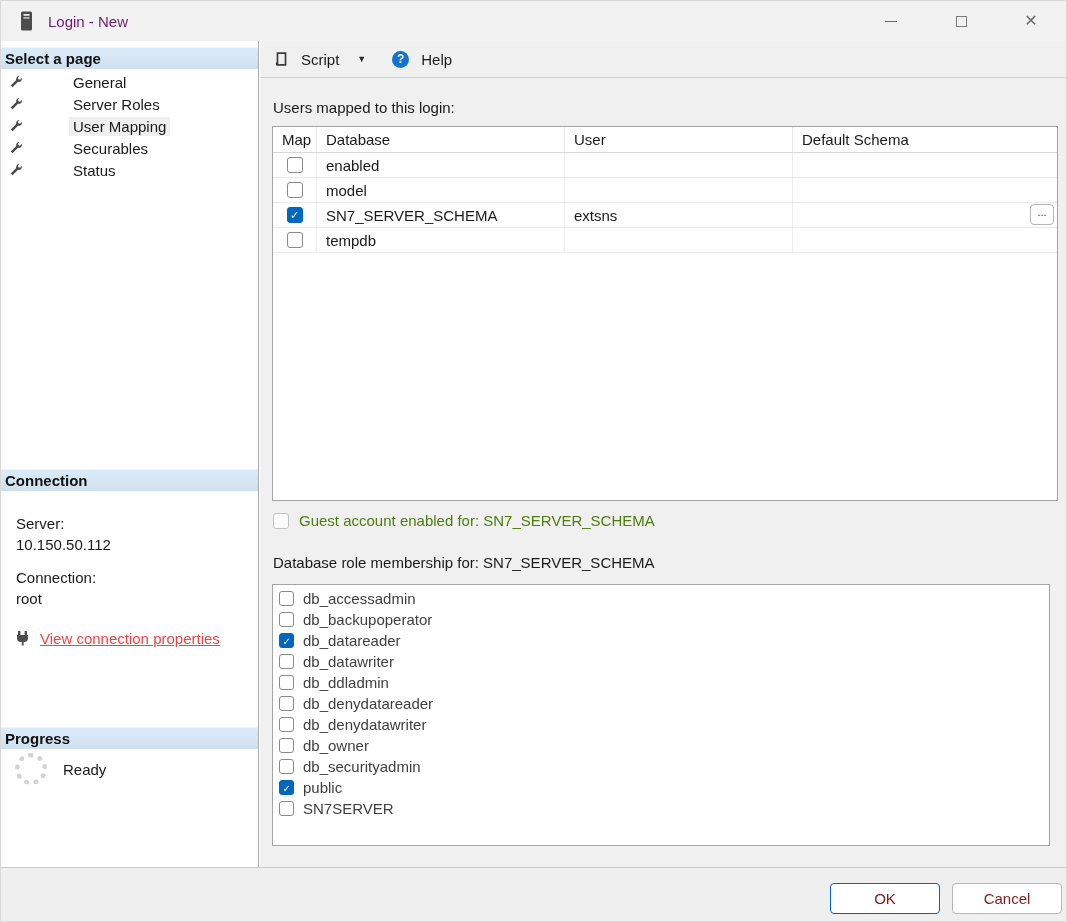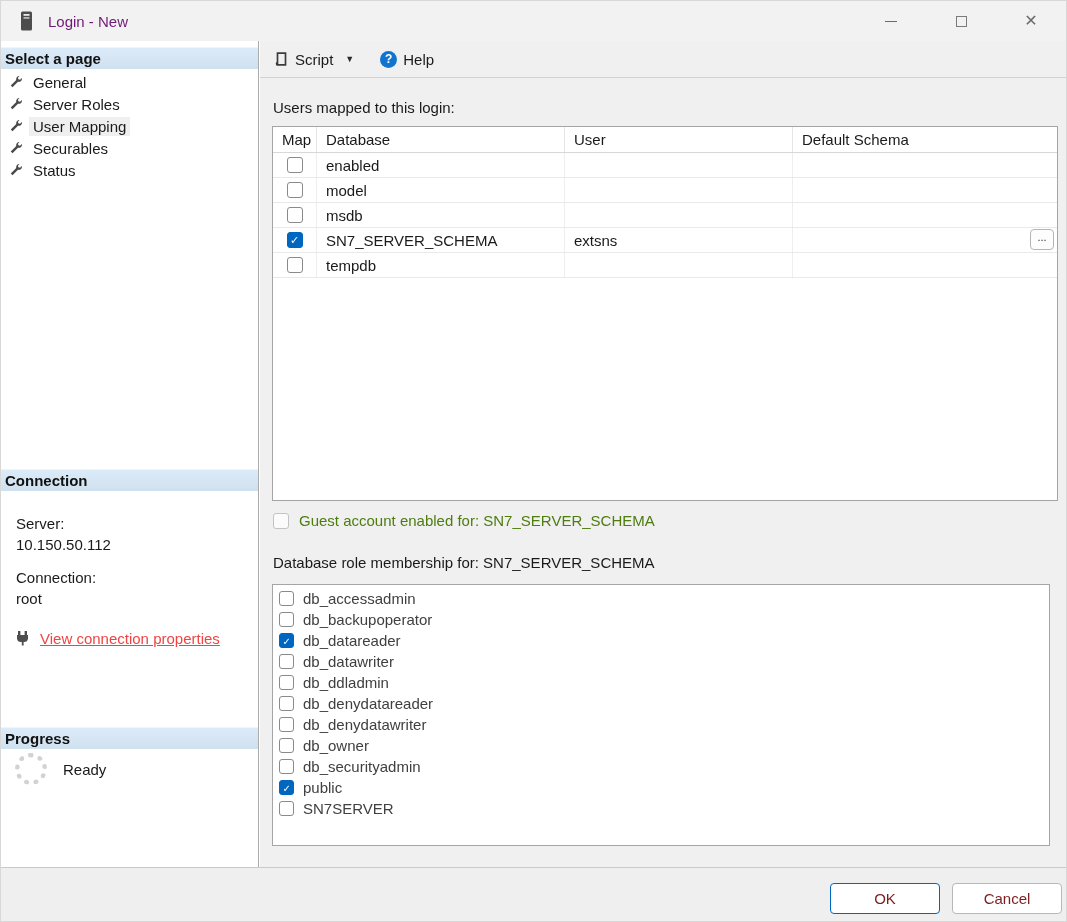--- a/index.html
+++ b/index.html
@@ -16,37 +16,37 @@
   .min-glyph{width:12px;height:0;border-top:1px solid #6b6b6b;display:inline-block;}
   .close-glyph{font-size:16px;line-height:1;}
 
   
   .sidebar{position:absolute;left:0;top:40px;width:258px;height:826px;background:#ffffff;border-right:1px solid #aaaaaa;}
   .side-header{height:22px;background:linear-gradient(#dcebf8,#cfe0ef);border-top:1px solid #eef5fb;display:flex;align-items:center;padding-left:4px;font-size:15px;font-weight:bold;color:#111;}
   .sh-select{position:absolute;left:0;top:6px;width:100%;}
   .sh-connection{position:absolute;left:0;top:428px;width:100%;}
   .sh-progress{position:absolute;left:0;top:686px;width:100%;}
   .page-items{position:absolute;left:0;top:30px;width:100%;}
-  .page-item{height:22px;display:flex;align-items:center;padding-left:6px;cursor:default;}
+  .page-item{height:22px;display:flex;align-items:center;padding-left:6px;cursor:default;gap:40px;}
   .page-item .icon{width:17px;display:flex;justify-content:center;}
   .page-label{margin-left:5px;font-size:15px;color:#1a1a1a;padding:1px 4px;}
   .page-item.selected .page-label{background:#efefef;}
   .conn-block{position:absolute;left:0;top:458px;width:100%;padding-left:15px;font-size:15px;color:#1a1a1a;}
   .conn-label{margin-top:16px;}
   .conn-value{margin-top:4px;}
   .conn-link-row{margin-top:22px;display:flex;align-items:center;margin-left:-2px;}
   .conn-link{margin-left:8px;color:#ef4444;text-decoration:underline;font-size:15px;cursor:pointer;}
   .progress-block{position:absolute;left:0;top:712px;width:100%;display:flex;align-items:center;}
   .spinner{margin-left:14px;width:32px;height:32px;border:5px dotted #d2d2d2;border-radius:50%;}
   .progress-text{margin-left:16px;font-size:15px;color:#1a1a1a;}
 
   
   .main{position:absolute;left:259px;top:40px;width:808px;height:826px;background:#f0f0f0;}
   .toolbar{position:absolute;left:0;top:0;width:100%;height:37px;border-bottom:1px solid #d2d2d2;display:flex;align-items:center;padding-left:8px;}
-  .tool-btn{display:flex;align-items:center;gap:6px;padding:4px 6px;font-size:15px;color:#1a1a1a;cursor:default;}
+  .tool-btn{display:flex;align-items:center;gap:12px;padding:4px 6px;font-size:15px;color:#1a1a1a;cursor:default;}
   .caret{font-size:9px;color:#2b2b2b;margin-left:6px;}
   .help-q{width:17px;height:17px;border-radius:50%;background:#1273cf;color:#fff;font-size:12px;font-weight:bold;display:flex;align-items:center;justify-content:center;}
 
   .users-label{position:absolute;left:13px;top:58px;font-size:15px;color:#1a1a1a;}
 
   
   .map-table{position:absolute;left:12px;top:85px;width:786px;height:375px;background:#ffffff;border:1px solid #a5a5a5;overflow:hidden;}
   .thead,.trow{display:grid;grid-template-columns:44px 248px 228px 1fr;}
   .thead{height:26px;border-bottom:1px solid #d8d8d8;}
   .thcell{font-size:15px;color:#1a1a1a;display:flex;align-items:center;padding-left:9px;border-right:1px solid #e5e5e5;}
@@ -221,28 +221,20 @@
           <div class="trow">
             <div class="tcell cmap">
               <span class="cb"></span>
             </div>
             <div class="tcell">model</div>
             <div class="tcell"></div>
             <div class="tcell cschema"></div>
           </div>
           <div class="trow">
             <div class="tcell cmap">
-              <span class="cb"></span>
-            </div>
-            <div class="tcell">msdb</div>
-            <div class="tcell"></div>
-            <div class="tcell cschema"></div>
-          </div>
-          <div class="trow">
-            <div class="tcell cmap">
               <span class="cb checked"></span>
             </div>
             <div class="tcell">SN7_SERVER_SCHEMA</div>
             <div class="tcell">extsns</div>
             <div class="tcell cschema">
               <button class="browse-btn">...</button>
             </div>
           </div>
           <div class="trow">
             <div class="tcell cmap">

